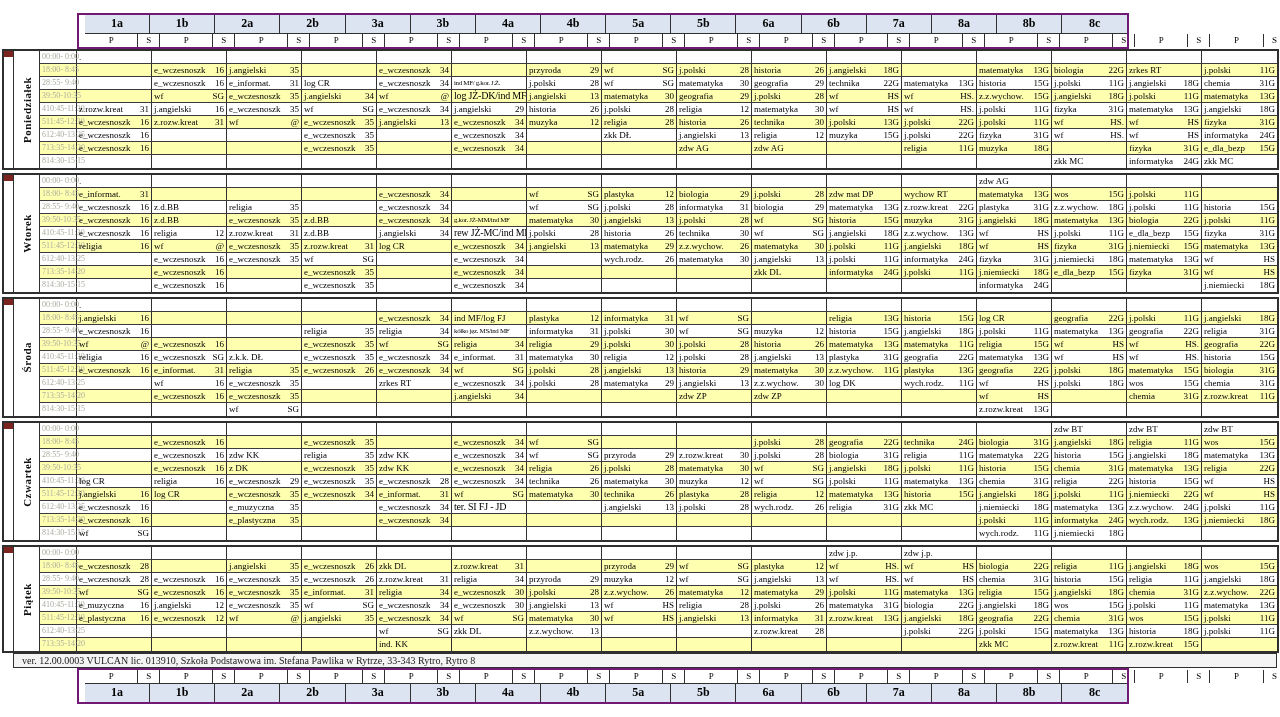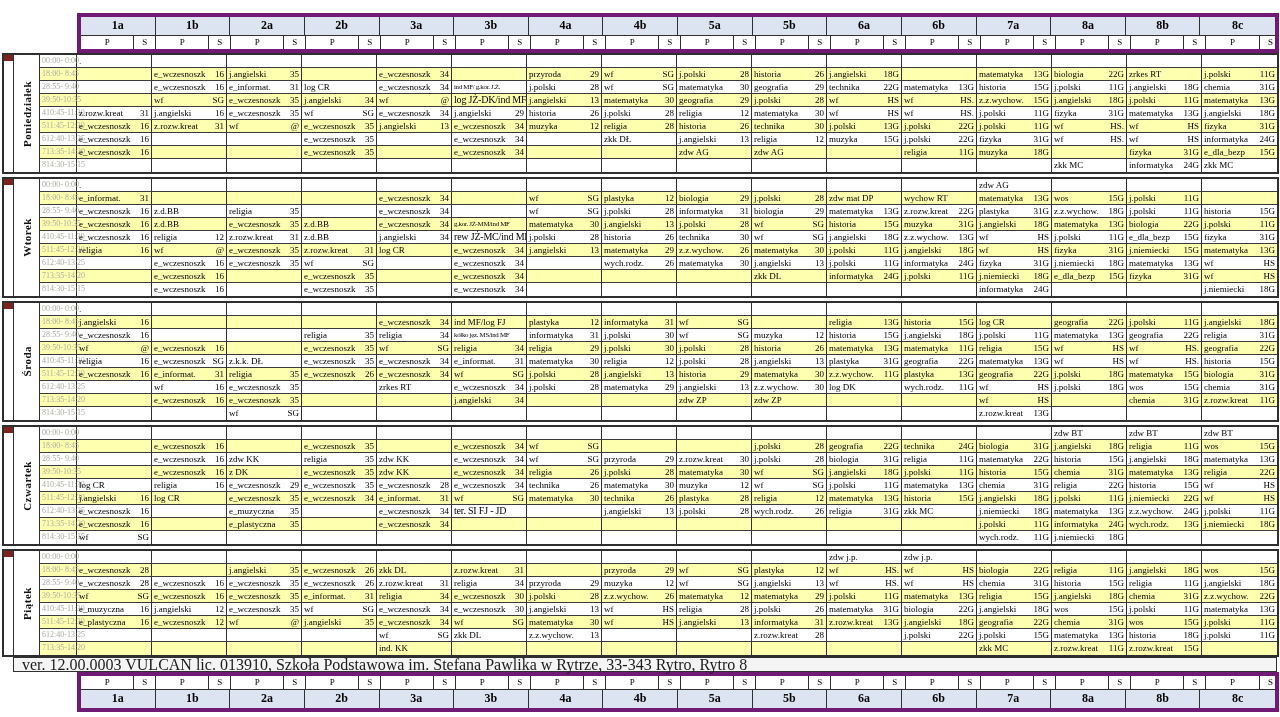--- a/index.html
+++ b/index.html
@@ -1,18 +1,18 @@
 <!DOCTYPE html>
 <html><head>
 <meta charset="utf-8">
 <style>
   html,body{margin:0;padding:0;background:#fff;}
   body{width:1280px;height:717px;overflow:hidden;font-family:"Liberation Serif",serif;}
   #sheet{position:relative;width:1280px;height:717px;background:#fff;}
-  .hdr-box{margin-left:77px;width:1202px;border:4px solid #701a75;box-sizing:border-box;background:#fff;}
+  .hdr-box{margin-left:77px;width:1052px;border:2px solid #701a75;box-sizing:border-box;background:#fff;padding-left:6px;}
   .hdr-classes{display:flex;height:18px;background:#dbe4f0;}
   .hdr-ps{display:flex;height:13px;background:#fff;}
   .hdr-class-cell{width:75px;box-sizing:border-box;border-right:1px solid #303030;
     font-weight:bold;font-size:12px;text-align:center;line-height:17px;}
   .hdr-class-cell:last-child{border-right:none;text-align:center;}
   .ps-pair{display:flex;width:75px;box-sizing:border-box;border-right:1px solid #303030;}
   .ps-pair:last-child{border-right:none;}
   .ps-p{width:54px;box-sizing:border-box;border-right:1px solid #303030;text-align:center;font-size:9px;line-height:12px;}
   .ps-s{width:21px;text-align:center;font-size:9px;line-height:12px;}
   .hdr-classes .hdr-class-cell{border-bottom:1px solid #303030;border-bottom-width:0;}
@@ -35,21 +35,21 @@
   .lnum{width:9px;padding-left:2px;}
   .ltime{flex:1;text-align:left;padding-right:2px;}
   .ccell{width:75px;box-sizing:border-box;border-right:1px solid #303030;position:relative;overflow:hidden;}
   .ccell:last-child{border-right:none;}
   .ccell .p{position:absolute;left:2px;top:0;line-height:12.5px;font-size:9px;color:#000;white-space:nowrap;}
   .ccell .s{position:absolute;right:2px;top:0;line-height:12.5px;font-size:9px;color:#000;white-space:nowrap;}
   .ccell .p.t1{font-size:10px;letter-spacing:-0.2px;}
   .ccell .p.t2{font-size:6.9px;letter-spacing:-0.3px;}
 
   #footer-bar{margin-left:13px;margin-top:0;width:1264px;height:15px;box-sizing:border-box;
-    border:1px solid #303030;background:#f4f4f4;font-size:16px;line-height:13px;color:#1a1a1a;padding-left:8px;}
+    border:1px solid #303030;background:#f4f4f4;font-size:10px;line-height:13px;color:#1a1a1a;padding-left:8px;}
   #top-area{padding-top:13px;}
 </style>
 </head>
 <body>
 
 <div id="sheet">
   <div id="top-area">
     <div class="hdr-box top-hdr" id="top-header">
         <div class="hdr-classes">
           <div class="hdr-class-cell">1a</div>

